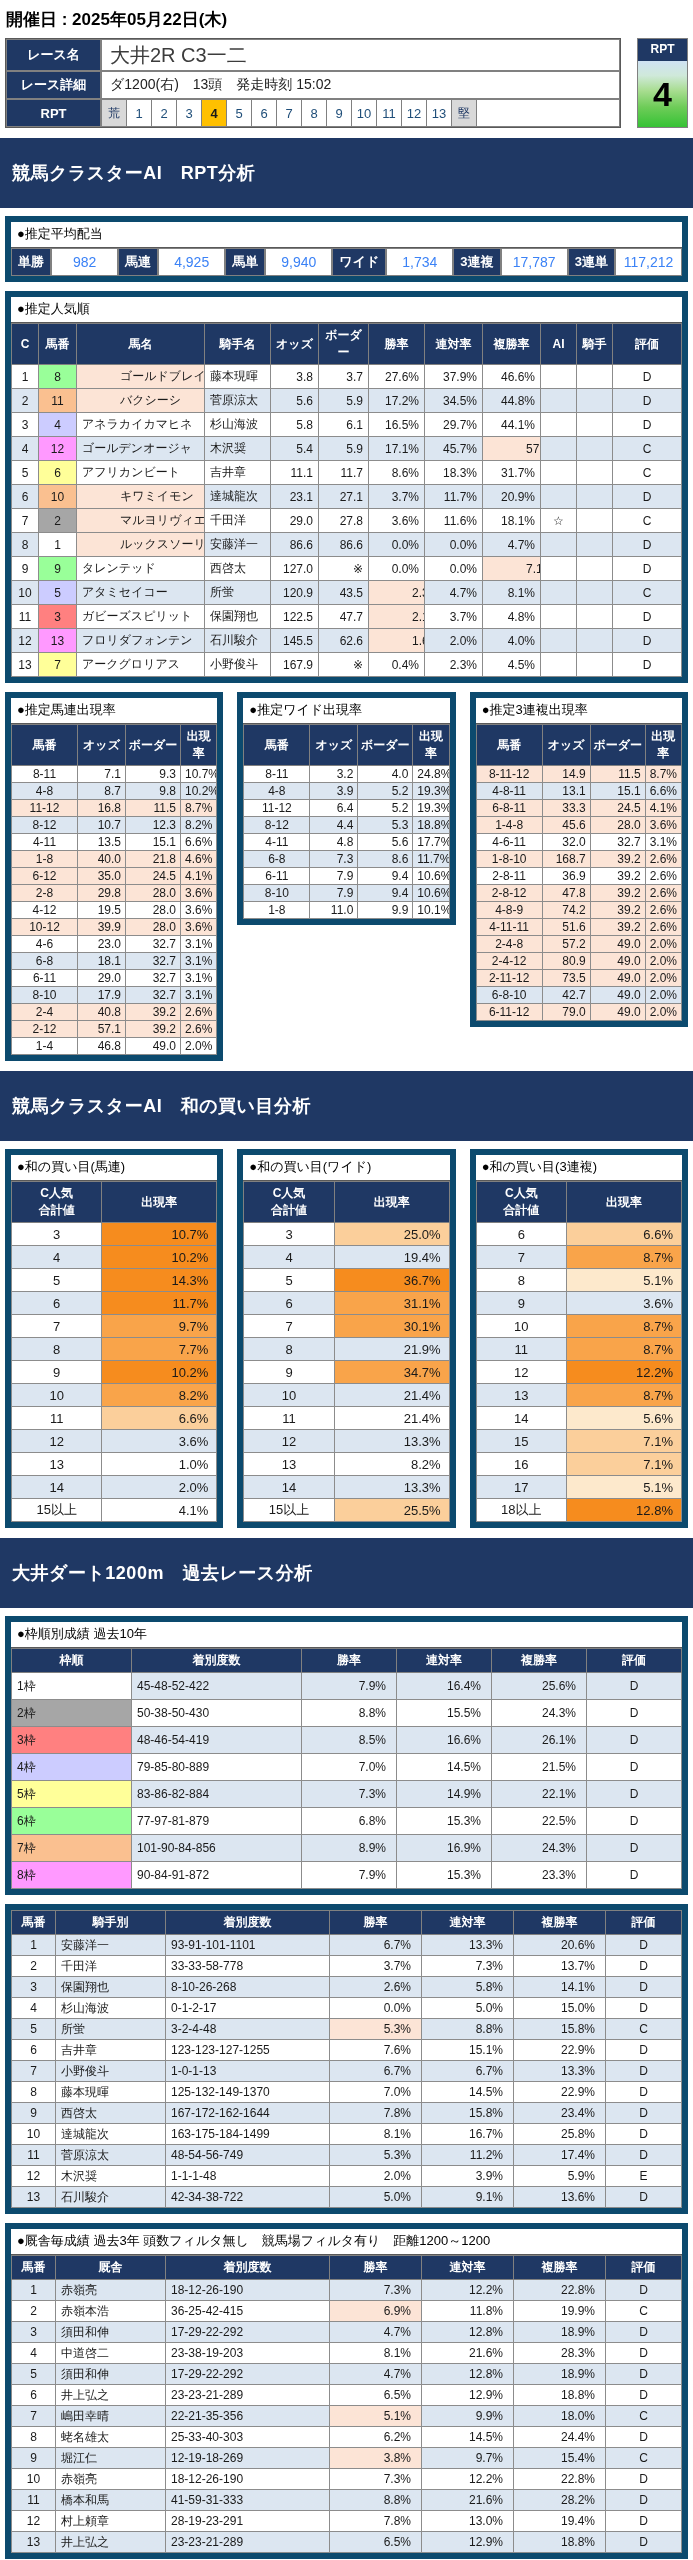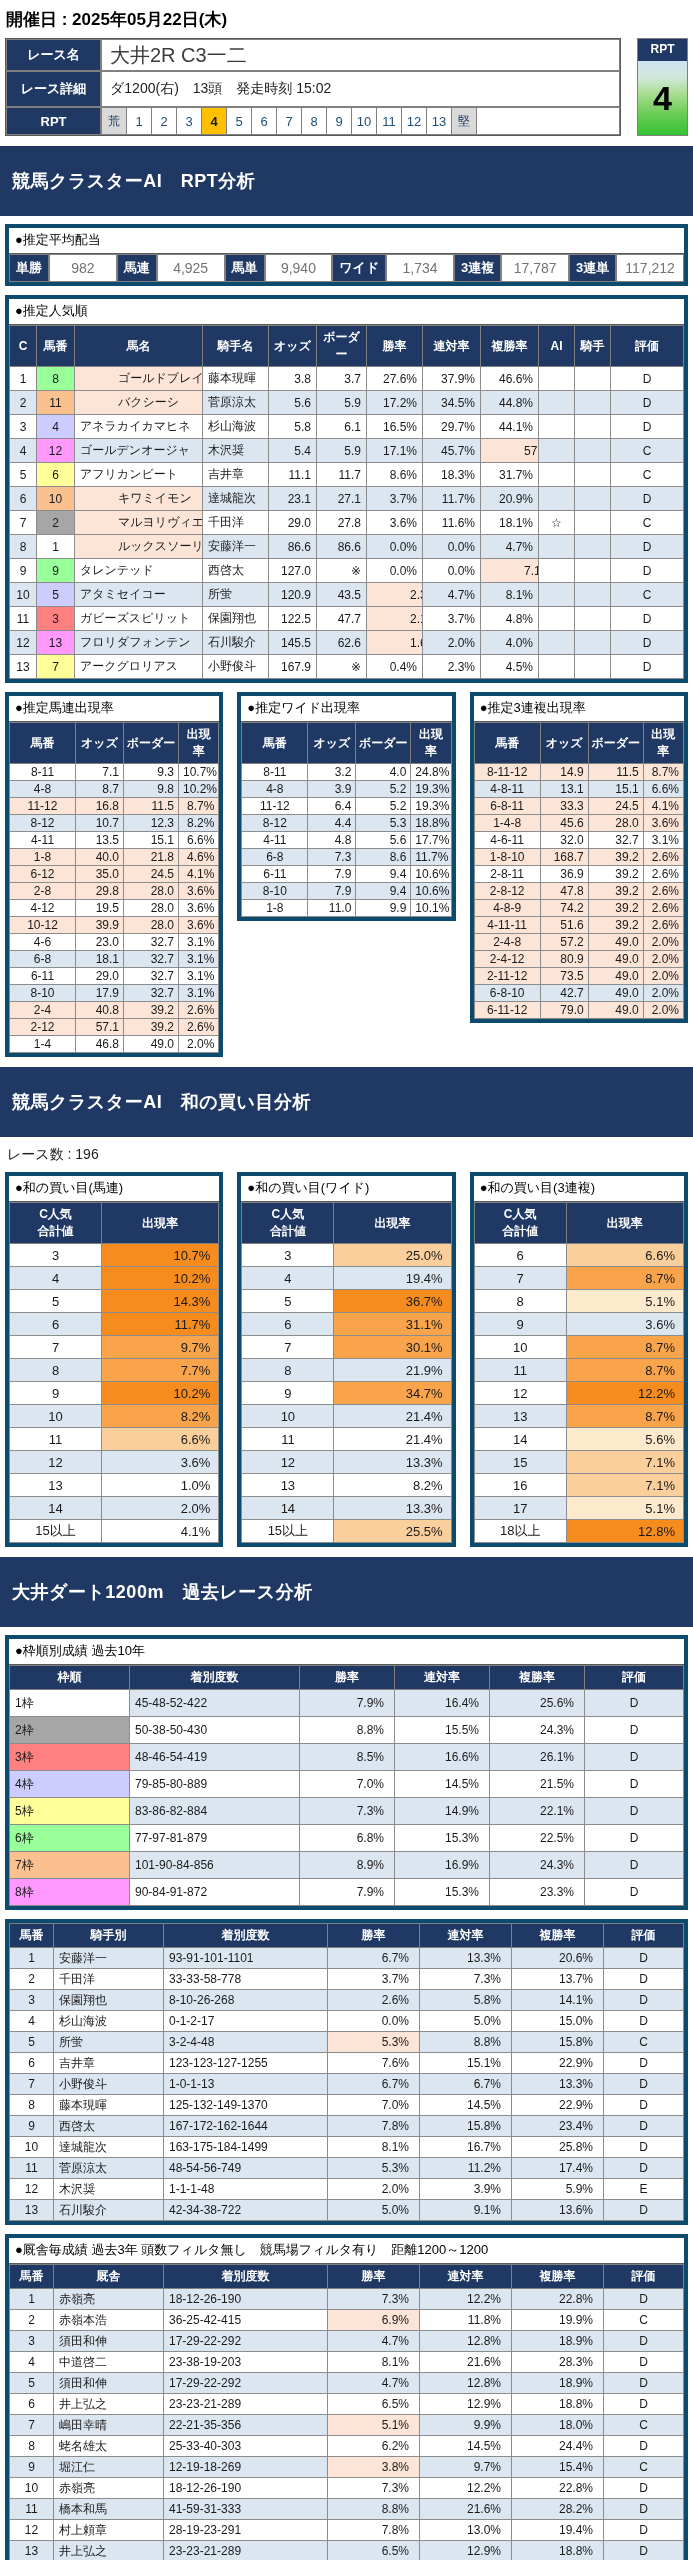--- a/index.html
+++ b/index.html
@@ -20,21 +20,21 @@
     flex:1; display:grid; grid-template-columns:95px 1fr;
     border:1px solid #595959;
   }
   .race-grid .lbl {
     background:var(--navy); color:#fff; font-weight:bold; font-size:13px;
     display:flex; align-items:center; justify-content:center;
     border:1px solid #808080;
   }
   .race-grid .val { background:#fff; border:1px solid #808080; display:flex; align-items:center; }
   .race-name { font-size:20px; color:#3c3c3c; padding:2px 8px; height:32px; }
-  .race-detail { font-size:14px; color:#222; padding:2px 8px; height:36px; }
+  .race-detail { font-size:14px; color:#222; padding:2px 8px; height:28px; }
   .rpt-row { height:28px; padding:0; }
   .rpt-strip { display:flex; height:100%; }
   .rpt-cell {
     width:25px; display:flex; align-items:center; justify-content:center;
     border-right:1px solid #808080; border-left:none;
     color:#1f4e79; font-size:13px; background:#fff;
   }
   .rpt-cell:first-child { border-left:none; }
   .rpt-cell.edge { background:var(--graycell); color:var(--navy); font-size:12px; }
   .rpt-cell.sel { background:var(--selected); color:#1a1a1a; font-weight:bold; }
@@ -49,21 +49,21 @@
     background:linear-gradient(180deg,#cfe2f3 0%,#cfe9da 22%,#a8dd90 45%,#6ecc58 70%,#35c235 100%);
   }
 
   
   .section-bar {
     margin:10px -5px 8px -5px; background:var(--navy); color:#fff;
     font-size:18px; font-weight:bold; padding:23px 12px; letter-spacing:0.5px;
   }
 
   
-  .box { border:4px solid #0c4a6e; background:#fff; margin-bottom:9px; }
+  .box { border:6px solid #0c4a6e; background:#fff; margin-bottom:9px; }
   .box-title { font-size:13px; color:#000; padding:3px 6px 4px 6px; border-bottom:1px solid #595959; }
   table.tbl { border-collapse:collapse; width:100%; table-layout:fixed; }
   .tbl th {
     background:var(--navy); color:#fff; font-weight:bold; font-size:12px;
     border:1px solid #808080; padding:3px 2px; text-align:center; white-space:pre-line;
   }
   .tbl td { border:1px solid #8c8c8c; font-size:12px; padding:1px 5px; background:#fff; overflow:hidden; white-space:nowrap; }
   tr.alt td { background:var(--lightblue); }
   tr.salmon td { background:var(--salmon); }
   td.hl { background:var(--salmon) !important;padding-left:43px; }
@@ -81,21 +81,21 @@
   td.wk8 { background:var(--wk8) !important; }
 
   
   .payout-row { display:flex;border-radius:12px; }
   .pay-lbl {
     background:var(--navy); color:#fff; font-weight:bold; font-size:13px;
     padding:4px 6px; border:1px solid #808080; white-space:nowrap;
     display:flex; align-items:center; justify-content:center;
   }
   .pay-val {
-    flex:1; border:1px solid #808080; font-size:14px; color:#737373;
+    flex:1; border:1px solid #808080; font-size:14px; color:#3b82f6;
     display:flex; align-items:center; justify-content:center; background:#fff;
   }
 
   
   .t-pop td { height:24px; }
   .t-pop th:nth-child(1){width:27px} .t-pop th:nth-child(2){width:38px}
   .t-pop th:nth-child(3){width:128px} .t-pop th:nth-child(4){width:66px}
   .t-pop th:nth-child(5){width:48px} .t-pop th:nth-child(6){width:50px}
   .t-pop th:nth-child(7){width:56px} .t-pop th:nth-child(8){width:58px}
   .t-pop th:nth-child(9){width:58px} .t-pop th:nth-child(10){width:36px}
@@ -693,21 +693,20 @@
               <td>79.0</td>
               <td>49.0</td>
               <td>2.0%</td>
             </tr>
           </tbody>
         </table>
     </div>
   </div>
 
   <div class="section-bar">競馬クラスターAI　和の買い目分析</div>
-  <div class="race-count">レース数 : 196</div>
 
   <div class="three-col">
     <div class="box">
       <div class="box-title">●和の買い目(馬連)</div>
       <table class="tbl t-wa">
           <thead>
             <tr>
               <th>C人気
 合計値</th>
               <th>出現率</th>

